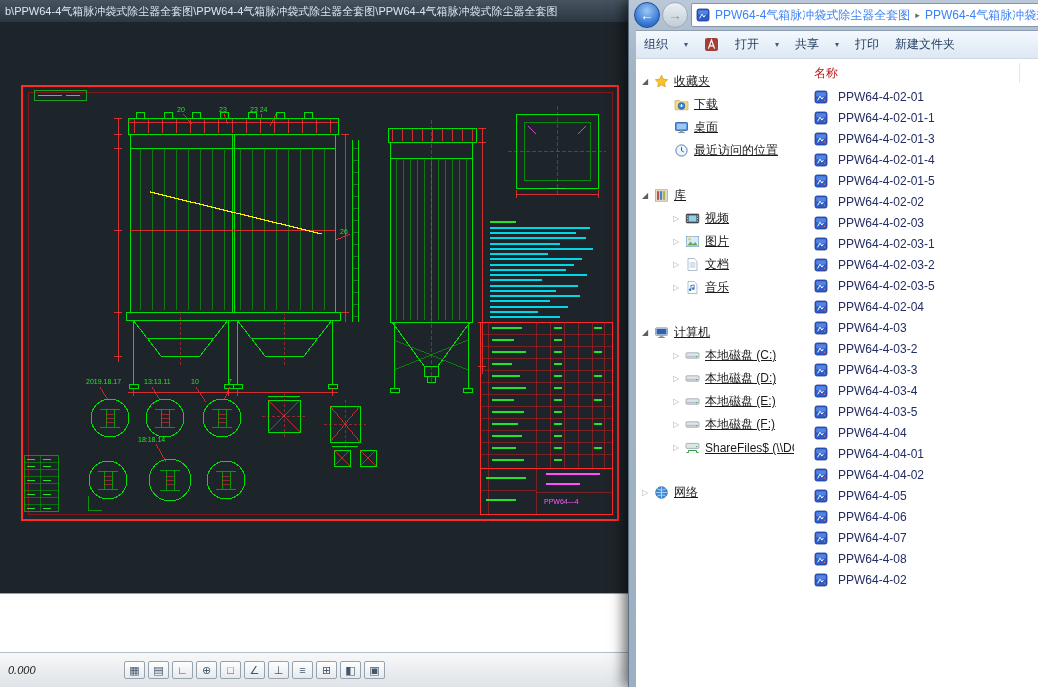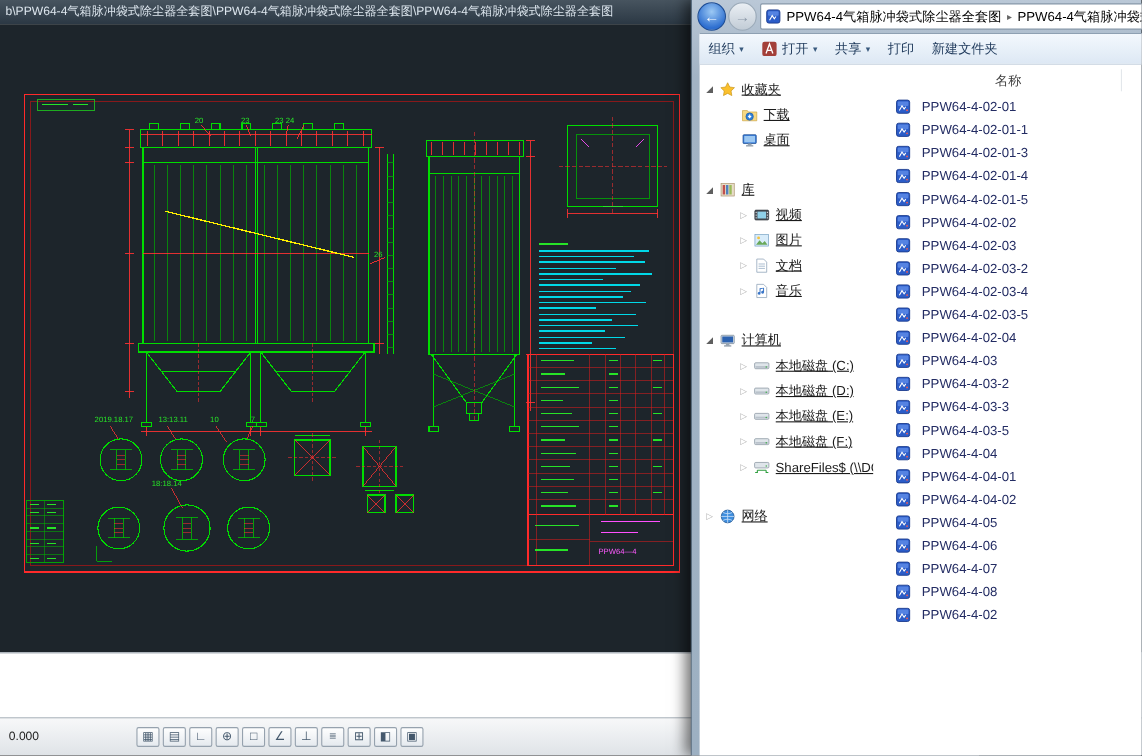--- a/index.html
+++ b/index.html
@@ -11,21 +11,21 @@
   .cad { position:absolute; left:0; top:0; width:890px; height:687px; background:#e8e8e8; }
   .cad-title { height:22px; background:linear-gradient(#47545f,#2b3844); color:#dde6ee;
                font-size:11px; line-height:22px; padding-left:5px; white-space:nowrap; overflow:hidden; }
   .cad-canvas { position:absolute; top:22px; left:0; width:1038px; height:571px; background:#1d252b; }
   svg.draw { display:block; }
   .cad-cmd { position:absolute; top:593px; left:0; width:1038px; height:59px; background:#ffffff;
              border-top:1px solid #96a0aa; }
   .cad-status { position:absolute; top:652px; left:0; width:1038px; height:35px;
                 background:linear-gradient(#f7f8f9,#dfe3e7); border-top:1px solid #b4bcc4;
                 display:flex; align-items:center; }
-  .coords { font-size:11px; color:#1b1b1b; margin-left:8px; width:58px; }
+  .coords { font-size:11px; color:#1b1b1b; margin-left:8px; width:58px;font-style:italic; }
   .sico-row { display:flex; gap:3px; margin-left:58px; }
   .sico { width:21px; height:18px; border:1px solid #96a2ae; border-radius:2px;
           background:linear-gradient(#fefefe,#e5eaef); color:#44586c; font-size:11px;
           line-height:16px; text-align:center; }
 
   
   .tg { font-size:7px; fill:#27e327; }
   .tm { font-size:7px; fill:#ff5aff; }
 
   
@@ -36,49 +36,49 @@
   .navbtn { position:absolute; top:2px; width:26px; height:26px; border-radius:50%;
             text-align:center; line-height:24px; font-size:14px; }
   .navbtn.back { left:5px; background:radial-gradient(circle at 50% 32%,#9cc9f4,#2e6fd0 72%);
                  color:#fff; border:1px solid #1d4c94; }
   .navbtn.fwd { left:33px; background:linear-gradient(#eaeff4,#c2ccd6); color:#8b99a8;
                 border:1px solid #9cabb9; }
   .addr { position:absolute; left:62px; right:-2px; top:3px; height:24px; background:#fff;
           border:1px solid #8495a7; border-radius:2px; display:flex; align-items:center;
           overflow:hidden; white-space:nowrap; }
   .addr .aico { margin:0 3px 0 4px; flex:0 0 auto; display:flex; }
-  .crumb { font-size:12px; color:#000000; padding:0 2px; }
+  .crumb { font-size:12px; color:#3b82f6; padding:0 2px; }
   .crumb-sep { font-size:9px; color:#666; padding:0 3px; }
 
   .ex-frame { position:absolute; left:7px; top:30px; right:0; bottom:0; background:#fff;
               border-top:1px solid #8ea0b2; }
   .ex-toolbar { height:28px; background:linear-gradient(#f3f8fd,#dde8f4);
                 border-bottom:1px solid #cfd9e4; display:flex; align-items:center;
                 padding-left:8px; gap:16px; }
   .tb { border:none; background:transparent; font-size:12px; color:#1e395b;
-        display:flex; align-items:center; gap:4px; font-family:inherit; cursor:default; }
+        display:flex; align-items:center; gap:16px; font-family:inherit; cursor:default; }
   .caret { font-size:8px; color:#3a5a7e; }
   .tbico { display:flex; }
 
   .ex-body { position:absolute; top:29px; left:0; right:0; bottom:0; display:flex; overflow:hidden; }
   .navpane { width:158px; padding-top:10px; overflow:hidden; flex:0 0 158px; }
   .nav-sec { margin-top:22px; }
   .nav-sec:first-child { margin-top:0; }
   .nav-row { height:23px; display:flex; align-items:center; font-size:12px; color:#1b1b1b; }
   .nav-row.sec { padding-left:6px; }
   .nav-row.child { padding-left:37px; }
   .tri { width:11px; flex:0 0 11px; font-size:8px; color:#5f5f5f; }
   .tri.hollow { color:#b2b2b2; }
   .nico { width:16px; flex:0 0 16px; margin-right:5px; display:flex; justify-content:center; }
   .nlab { white-space:nowrap; overflow:hidden;text-decoration:underline; }
 
   .filepane { flex:1; overflow:hidden; }
   .fl-header { height:26px; display:flex; align-items:center; padding-left:20px; }
-  .fl-header .hname { font-size:12px; color:#404040; width:206px; border-right:1px solid #e3e7eb;
-                      height:20px; line-height:20px;text-align:center; }
+  .fl-header .hname { font-size:12px; color:#b91c1c; width:206px; border-right:1px solid #e3e7eb;
+                      height:20px; line-height:20px; }
   .file-row { height:21px; display:flex; align-items:center; padding-left:20px; gap:10px; }
   .fi-icon { display:flex; flex:0 0 14px; }
   .fi-name { font-size:12px; color:#232c63; white-space:nowrap; }
 </style>
 </head>
 <body>
 
 <div class="screen">
 
   <div class="cad">
@@ -293,20 +293,29 @@
               <span class="nico">
                 <svg width="15" height="15" viewBox="0 0 15 15">
                     <rect x="1.5" y="2.5" width="12" height="8" rx="0.8" fill="#3a7edb" stroke="#1f4f93" stroke-width="0.7"></rect>
                     <rect x="2.6" y="3.6" width="9.8" height="5.8" fill="#9cc8f2"></rect>
                     <path d="M6.2 10.5h2.6l.7 1.6H5.5z" fill="#94a2b0"></path>
                     <rect x="4.2" y="12.1" width="6.6" height="1" fill="#7c8a98"></rect>
                   </svg>
               </span>
               <span class="nlab">桌面</span>
             </div>
+            <div class="nav-row child">
+              <span class="nico">
+                <svg width="15" height="15" viewBox="0 0 15 15">
+                    <circle cx="7.5" cy="7.5" r="5.6" fill="#eef6fd" stroke="#3b76b5" stroke-width="0.9"></circle>
+                    <path d="M7.5 4.2v3.4l2.3 1.4" stroke="#2a5c96" stroke-width="1" fill="none"></path>
+                  </svg>
+              </span>
+              <span class="nlab">最近访问的位置</span>
+            </div>
           </div>
 
           <div class="nav-sec">
             <div class="nav-row sec">
               <span class="tri">◢</span>
               <span class="nico">
                 <svg width="15" height="15" viewBox="0 0 15 15">
                     <rect x="1.5" y="1.8" width="12" height="11.4" fill="#e8ddc8" stroke="#a8906a" stroke-width="0.6"></rect>
                     <rect x="3" y="3.2" width="2.2" height="8.6" fill="#c0504d"></rect>
                     <rect x="6" y="3.2" width="2.2" height="8.6" fill="#4f81bd"></rect>
@@ -533,45 +542,45 @@
                   <svg width="14" height="14" viewBox="0 0 14 14">
                     <rect x="1" y="1" width="12" height="12" rx="2" fill="#2b5cc8" stroke="#1a3a8c" stroke-width="0.8"></rect>
                     <rect x="2.2" y="2.2" width="9.6" height="4.2" rx="1" fill="#5d8ae6" opacity="0.85"></rect>
                     <path d="M3.6 10.4l2.4-4.2 1.9 2.9 1.5-2.1" stroke="#fff" stroke-width="1" fill="none"></path>
                     <circle cx="10.6" cy="10.2" r="0.8" fill="#ff5a4d"></circle>
                   </svg>
                 </span>
                 <span class="fi-name">PPW64-4-02-03</span>
               </div>
 
+              <div class="file-row">
+                <span class="fi-icon">
+                  <svg width="14" height="14" viewBox="0 0 14 14">
+                    <rect x="1" y="1" width="12" height="12" rx="2" fill="#2b5cc8" stroke="#1a3a8c" stroke-width="0.8"></rect>
+                    <rect x="2.2" y="2.2" width="9.6" height="4.2" rx="1" fill="#5d8ae6" opacity="0.85"></rect>
+                    <path d="M3.6 10.4l2.4-4.2 1.9 2.9 1.5-2.1" stroke="#fff" stroke-width="1" fill="none"></path>
+                    <circle cx="10.6" cy="10.2" r="0.8" fill="#ff5a4d"></circle>
+                  </svg>
+                </span>
+                <span class="fi-name">PPW64-4-02-03-1</span>
+              </div>
 
               <div class="file-row">
                 <span class="fi-icon">
                   <svg width="14" height="14" viewBox="0 0 14 14">
                     <rect x="1" y="1" width="12" height="12" rx="2" fill="#2b5cc8" stroke="#1a3a8c" stroke-width="0.8"></rect>
                     <rect x="2.2" y="2.2" width="9.6" height="4.2" rx="1" fill="#5d8ae6" opacity="0.85"></rect>
                     <path d="M3.6 10.4l2.4-4.2 1.9 2.9 1.5-2.1" stroke="#fff" stroke-width="1" fill="none"></path>
                     <circle cx="10.6" cy="10.2" r="0.8" fill="#ff5a4d"></circle>
                   </svg>
                 </span>
                 <span class="fi-name">PPW64-4-02-03-2</span>
               </div>
 
 
-              <div class="file-row">
-                <span class="fi-icon">
-                  <svg width="14" height="14" viewBox="0 0 14 14">
-                    <rect x="1" y="1" width="12" height="12" rx="2" fill="#2b5cc8" stroke="#1a3a8c" stroke-width="0.8"></rect>
-                    <rect x="2.2" y="2.2" width="9.6" height="4.2" rx="1" fill="#5d8ae6" opacity="0.85"></rect>
-                    <path d="M3.6 10.4l2.4-4.2 1.9 2.9 1.5-2.1" stroke="#fff" stroke-width="1" fill="none"></path>
-                    <circle cx="10.6" cy="10.2" r="0.8" fill="#ff5a4d"></circle>
-                  </svg>
-                </span>
-                <span class="fi-name">PPW64-4-02-03-4</span>
-              </div>
 
               <div class="file-row">
                 <span class="fi-icon">
                   <svg width="14" height="14" viewBox="0 0 14 14">
                     <rect x="1" y="1" width="12" height="12" rx="2" fill="#2b5cc8" stroke="#1a3a8c" stroke-width="0.8"></rect>
                     <rect x="2.2" y="2.2" width="9.6" height="4.2" rx="1" fill="#5d8ae6" opacity="0.85"></rect>
                     <path d="M3.6 10.4l2.4-4.2 1.9 2.9 1.5-2.1" stroke="#fff" stroke-width="1" fill="none"></path>
                     <circle cx="10.6" cy="10.2" r="0.8" fill="#ff5a4d"></circle>
                   </svg>
                 </span>
@@ -620,20 +629,31 @@
                   <svg width="14" height="14" viewBox="0 0 14 14">
                     <rect x="1" y="1" width="12" height="12" rx="2" fill="#2b5cc8" stroke="#1a3a8c" stroke-width="0.8"></rect>
                     <rect x="2.2" y="2.2" width="9.6" height="4.2" rx="1" fill="#5d8ae6" opacity="0.85"></rect>
                     <path d="M3.6 10.4l2.4-4.2 1.9 2.9 1.5-2.1" stroke="#fff" stroke-width="1" fill="none"></path>
                     <circle cx="10.6" cy="10.2" r="0.8" fill="#ff5a4d"></circle>
                   </svg>
                 </span>
                 <span class="fi-name">PPW64-4-03-3</span>
               </div>
 
+              <div class="file-row">
+                <span class="fi-icon">
+                  <svg width="14" height="14" viewBox="0 0 14 14">
+                    <rect x="1" y="1" width="12" height="12" rx="2" fill="#2b5cc8" stroke="#1a3a8c" stroke-width="0.8"></rect>
+                    <rect x="2.2" y="2.2" width="9.6" height="4.2" rx="1" fill="#5d8ae6" opacity="0.85"></rect>
+                    <path d="M3.6 10.4l2.4-4.2 1.9 2.9 1.5-2.1" stroke="#fff" stroke-width="1" fill="none"></path>
+                    <circle cx="10.6" cy="10.2" r="0.8" fill="#ff5a4d"></circle>
+                  </svg>
+                </span>
+                <span class="fi-name">PPW64-4-03-4</span>
+              </div>
 
               <div class="file-row">
                 <span class="fi-icon">
                   <svg width="14" height="14" viewBox="0 0 14 14">
                     <rect x="1" y="1" width="12" height="12" rx="2" fill="#2b5cc8" stroke="#1a3a8c" stroke-width="0.8"></rect>
                     <rect x="2.2" y="2.2" width="9.6" height="4.2" rx="1" fill="#5d8ae6" opacity="0.85"></rect>
                     <path d="M3.6 10.4l2.4-4.2 1.9 2.9 1.5-2.1" stroke="#fff" stroke-width="1" fill="none"></path>
                     <circle cx="10.6" cy="10.2" r="0.8" fill="#ff5a4d"></circle>
                   </svg>
                 </span>

